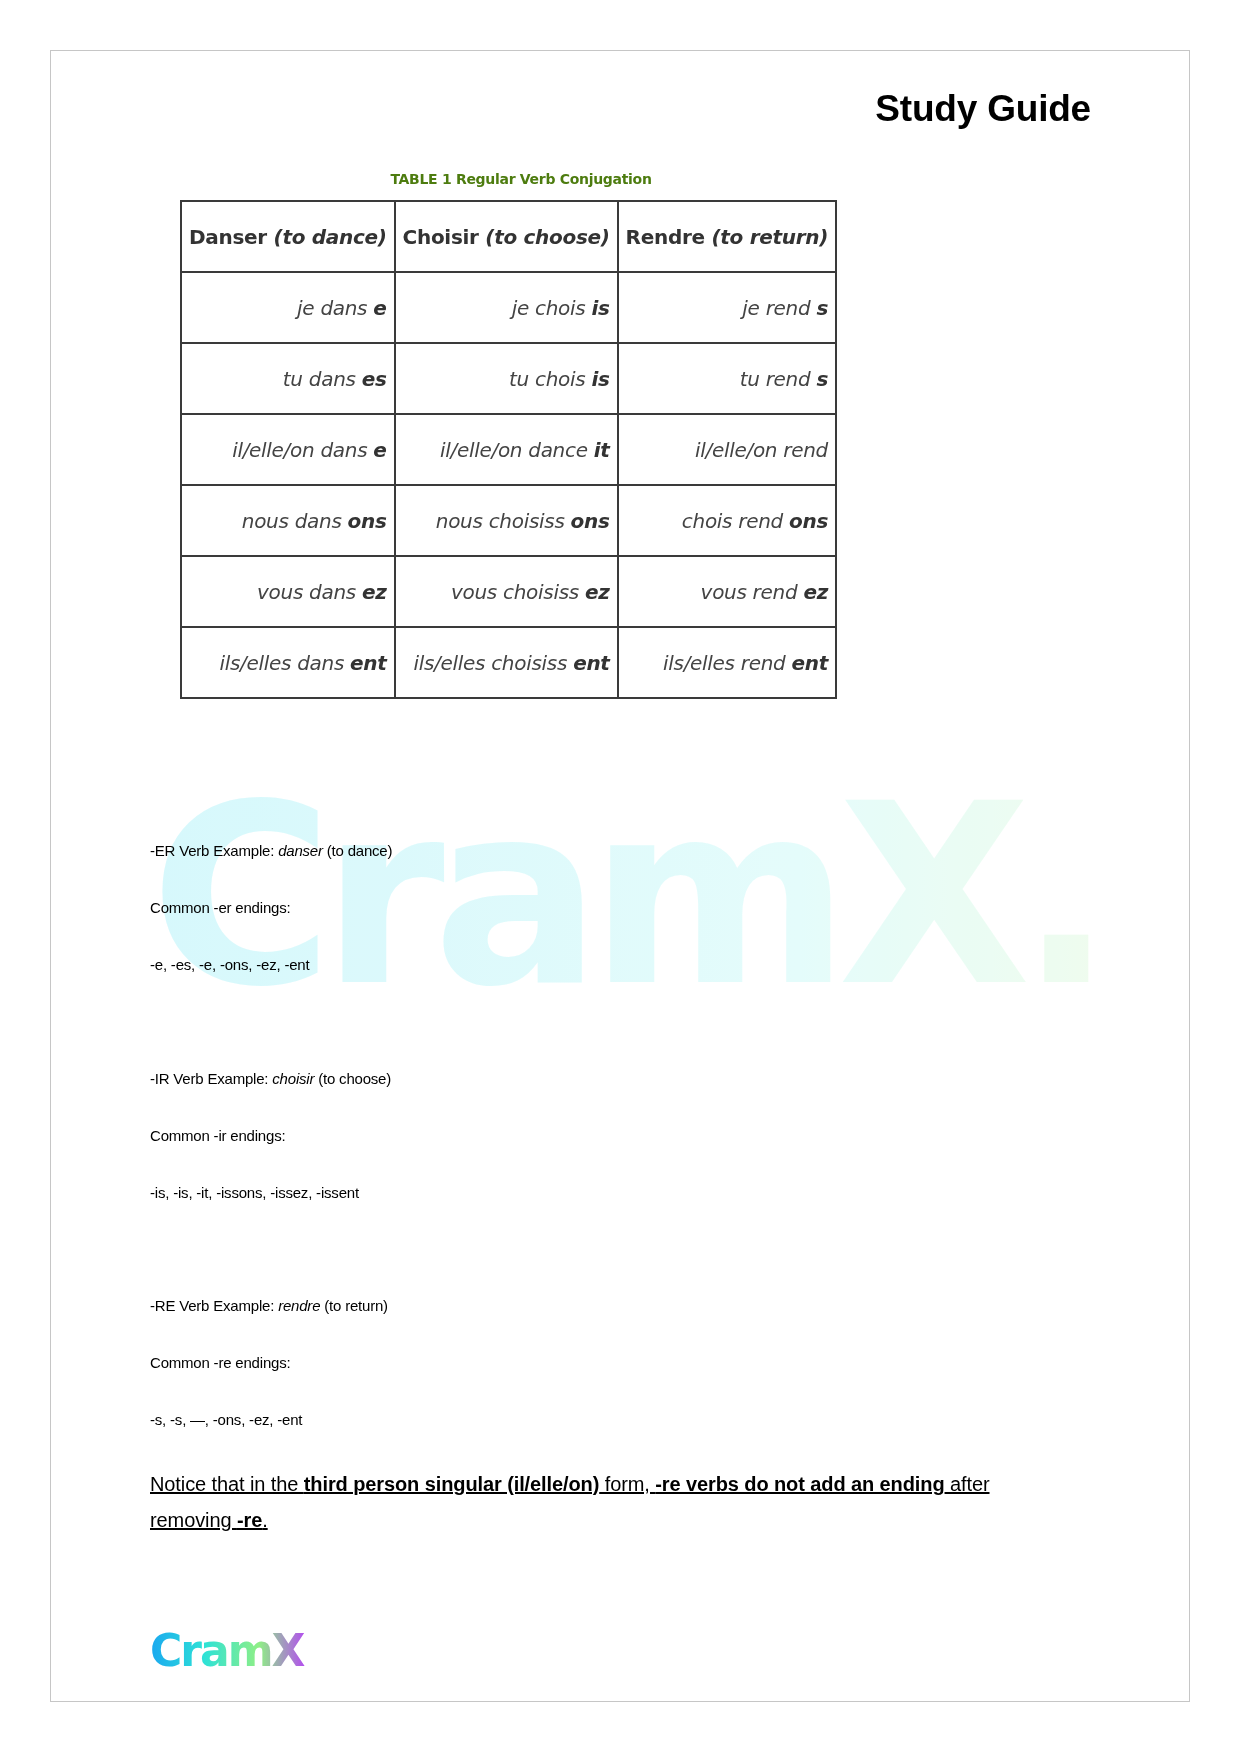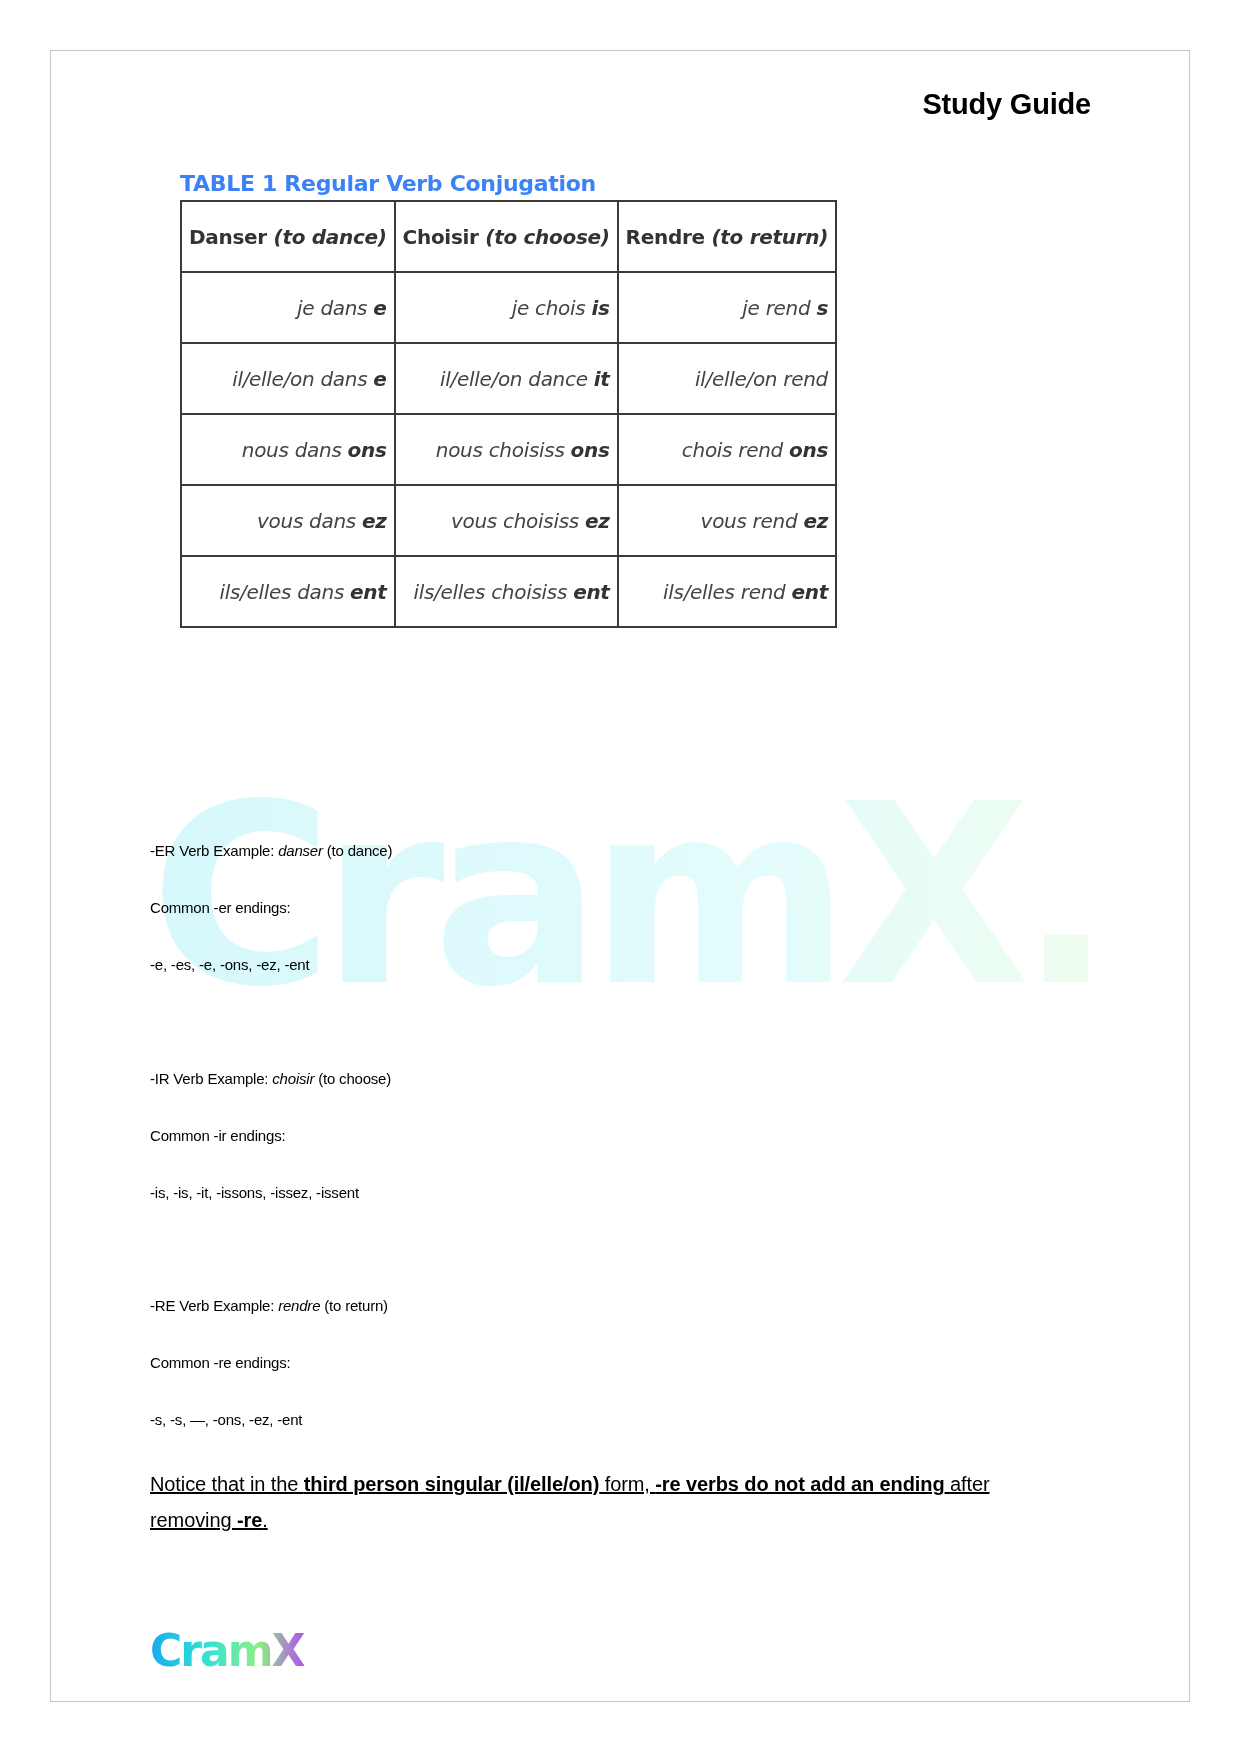--- a/index.html
+++ b/index.html
@@ -1,22 +1,22 @@
 <!DOCTYPE html>
 <html><head>
   <meta charset="utf-8">
   <style>
     html, body { margin: 0; padding: 0; background: #ffffff; }
     body { width: 1241px; height: 1754px; position: relative; overflow: hidden; font-family: "Liberation Sans", sans-serif; color: #000; }
     .page { position: absolute; left: 50px; top: 50px; width: 1140px; height: 1652px; border: 1px solid #c6c6c6; box-sizing: border-box; background: #fff; }
-    .title { position: absolute; right: 150px; top: 88px; font-size: 29px; font-weight: bold; letter-spacing: -0.2px; }
+    .title { position: absolute; right: 150px; top: 88px; font-size: 37px; font-weight: bold; letter-spacing: -0.2px; }
 
     .watermark { position: absolute; left: 150px; top: 760px; width: 950px; height: 240px; pointer-events: none; }
 
-    .tbl-caption { position: absolute; left: 180px; width: 682px; top: 171px; font-family: "DejaVu Sans", sans-serif; font-weight: bold; font-size: 22px; color: #3b82f6; letter-spacing: -0.3px; }
+    .tbl-caption { position: absolute; left: 180px; width: 682px; top: 171px; text-align: center; font-family: "DejaVu Sans", sans-serif; font-weight: bold; font-size: 14px; color: #4d7c0f; letter-spacing: -0.3px; }
     table.conj { position: absolute; left: 180px; top: 200px; width: 627px; border-collapse: collapse; font-family: "DejaVu Sans", sans-serif; color: #444; }
     table.conj td, table.conj th { border: 2px solid #3a3a3a; height: 69px; padding: 0 7px; text-align: left; vertical-align: middle; font-size: 20px; white-space: nowrap; letter-spacing: -0.3px; }
     table.conj th { font-weight: bold; color: #333; }
     table.conj th i { font-style: italic; }
     table.conj td { font-style: italic; font-weight: normal; text-align: right; }
     table.conj td b { font-weight: bold; color: #333; }
     col.c1 { width: 220px; } col.c2 { width: 236px; } col.c3 { width: 227px; }
 
     .line { position: absolute; left: 150px; font-size: 15px; font-weight: normal; white-space: nowrap; letter-spacing: -0.2px; }
     .line i { font-style: italic; }
@@ -59,20 +59,25 @@
       <th><span>Rendre</span> <i>(to return)</i></th>
     </tr>
   </thead>
   <tbody>
     <tr>
       <td><span>je dans </span><b>e</b></td>
       <td><span>je chois </span><b>is</b></td>
       <td><span>je rend </span><b>s</b></td>
     </tr>
     <tr>
+      <td><span>tu dans </span><b>es</b></td>
+      <td><span>tu chois </span><b>is</b></td>
+      <td><span>tu rend </span><b>s</b></td>
+    </tr>
+    <tr>
       <td><span>il/elle/on dans </span><b>e</b></td>
       <td><span>il/elle/on dance </span><b>it</b></td>
       <td><span>il/elle/on rend</span><b></b></td>
     </tr>
     <tr>
       <td><span>nous dans </span><b>ons</b></td>
       <td><span>nous choisiss </span><b>ons</b></td>
       <td><span>chois rend </span><b>ons</b></td>
     </tr>
     <tr>

